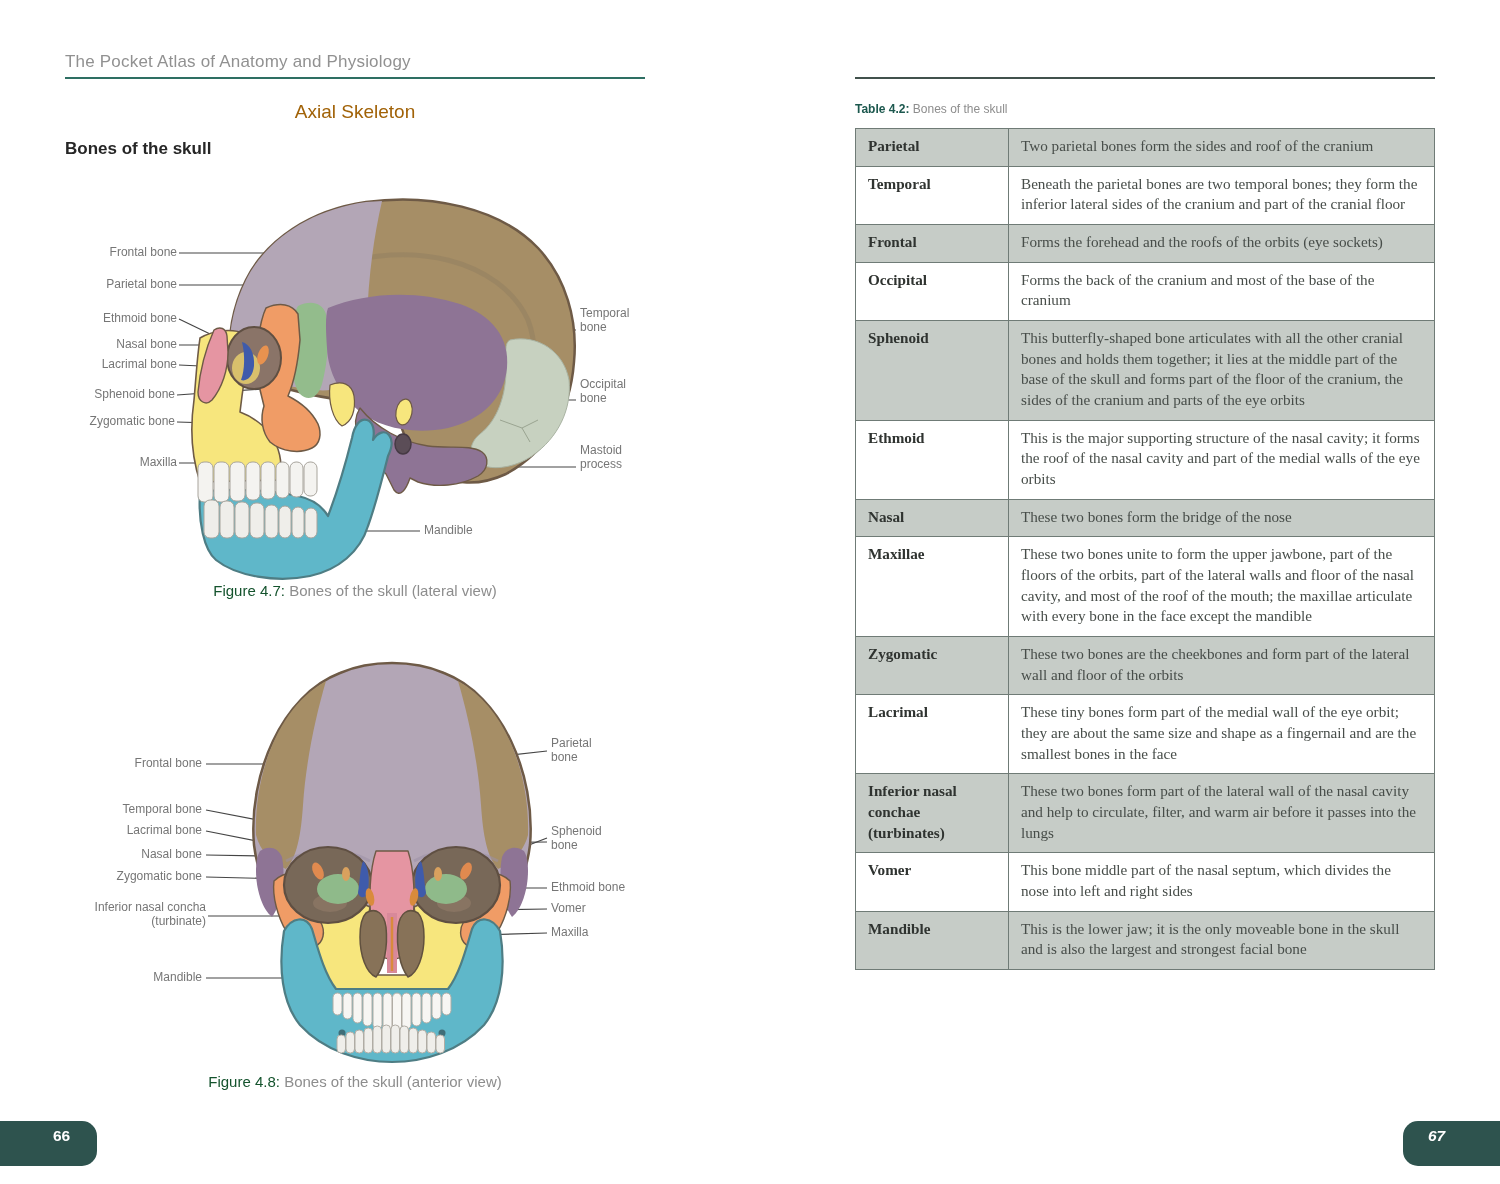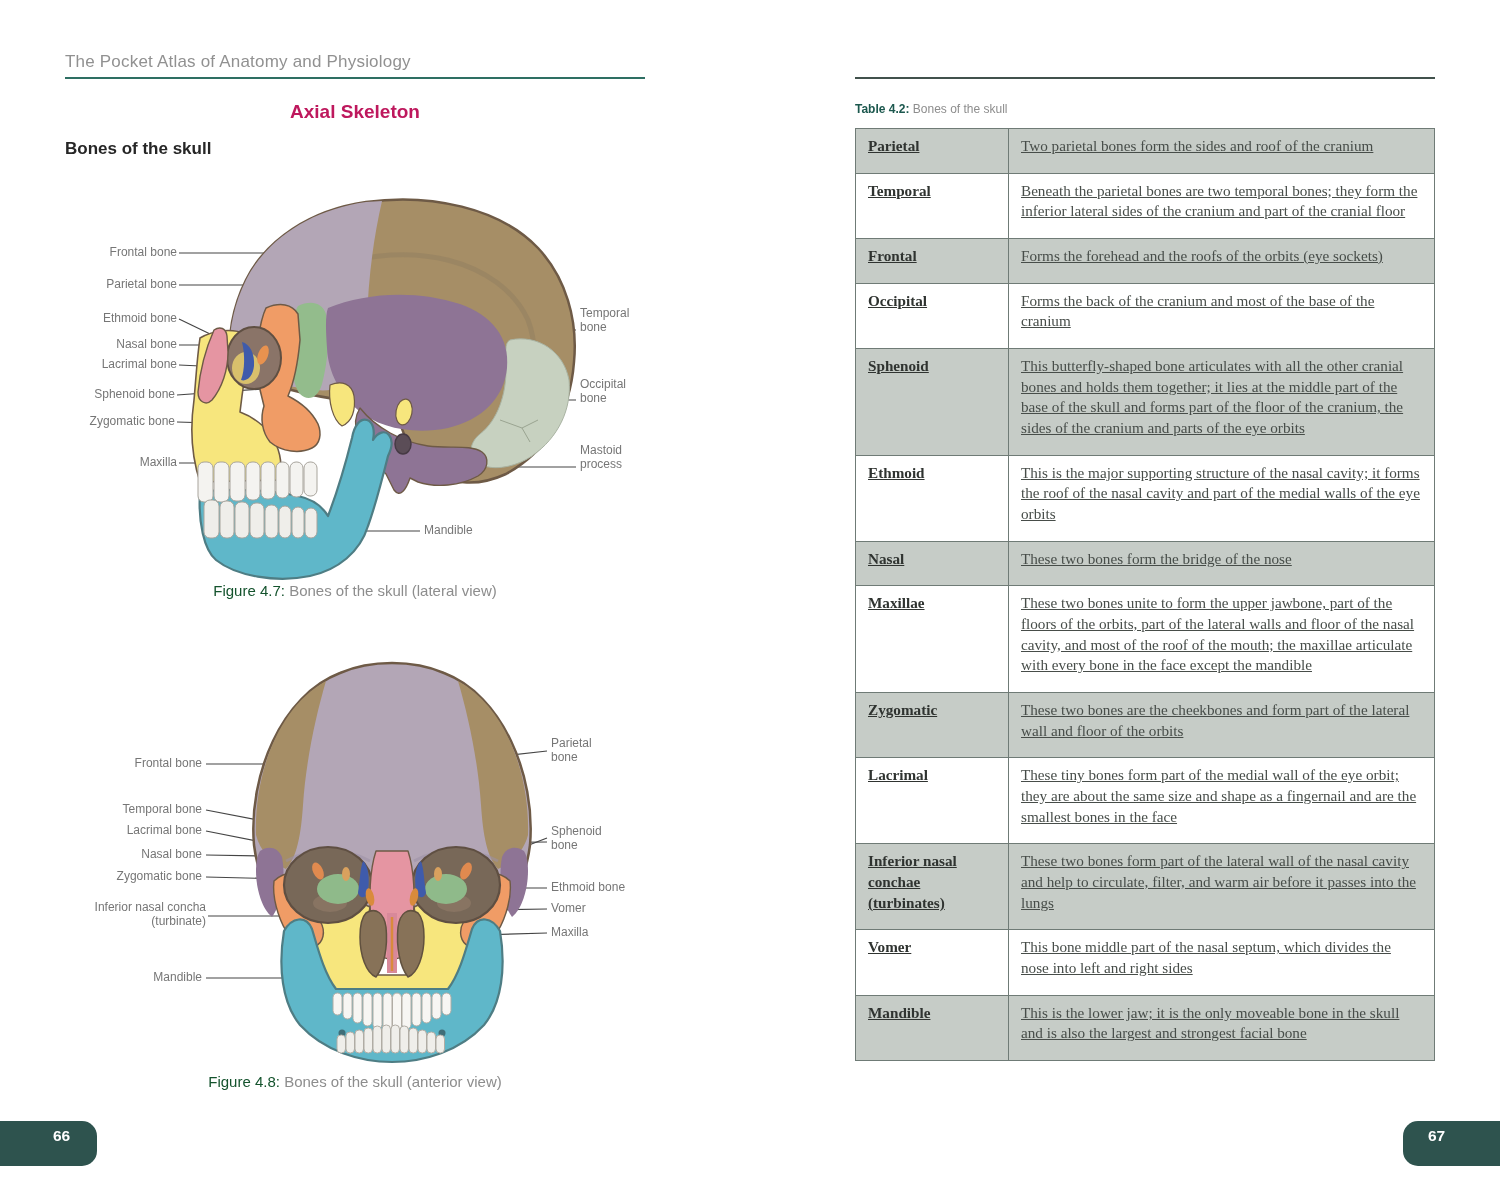--- a/index.html
+++ b/index.html
@@ -1,41 +1,41 @@
 <!DOCTYPE html>
 <html><head>
 <meta charset="utf-8">
 <style>
   html,body{margin:0;padding:0;background:#ffffff;}
   #page{position:relative;width:1500px;height:1184px;background:#ffffff;overflow:hidden;
         font-family:"Liberation Sans",sans-serif;}
   .hdr{position:absolute;top:52px;font-size:17px;color:#919191;letter-spacing:.2px;}
   .rule{position:absolute;top:77px;height:2px;width:580px;}
   .sect-title{position:absolute;left:65px;top:101px;width:580px;text-align:center;
-              font-size:19px;font-weight:bold;color:#be185d;}
+              font-size:19px;font-weight:normal;color:#a16207;}
   .subsect{position:absolute;left:65px;top:139px;font-size:17px;font-weight:bold;color:#262626;}
   .figwrap{position:absolute;left:65px;width:580px;}
   .figwrap svg{position:absolute;left:0;top:0;}
   .lbl{position:absolute;font-size:12px;color:#767676;line-height:1.18;white-space:nowrap;}
   .lbl.ra{text-align:right;}
   .lbl.wrap{white-space:normal;}
   .figcap{position:absolute;left:65px;width:580px;text-align:center;font-size:15px;color:#8d8d8d;}
   .figcap b{color:#14532d;font-weight:normal;}
   .tbl-title{position:absolute;left:855px;top:102px;font-size:12px;color:#8d8d8d;}
   .tbl-title b{color:#1c584e;font-weight:bold;}
   table.bones{position:absolute;left:855px;top:128px;width:580px;border-collapse:collapse;
       font-family:"Liberation Serif",serif;font-size:15.2px;color:#43494555;}
-  table.bones td{border:1px solid #6f7b76;vertical-align:top;padding:7px 12px 16px 12px;
-      line-height:1.36;color:#474d49;text-decoration:underline;}
+  table.bones td{border:1px solid #6f7b76;vertical-align:top;padding:7px 12px 9px 12px;
+      line-height:1.36;color:#474d49;}
   table.bones td.bone{width:128px;font-weight:bold;color:#2f3330;}
   table.bones tr:nth-child(odd) td{background:#c6ccc7;}
   .pill{position:absolute;top:1121px;width:97px;height:45px;background:#2e534e;color:#fff;
       font-weight:bold;font-size:15.5px;line-height:30px;text-align:center;}
   .pill.left{left:0;border-radius:0 15px 15px 0;padding-left:26px;width:71px;}
-  .pill.right{right:0;border-radius:15px 0 0 15px;padding-right:30px;width:67px;}
+  .pill.right{right:0;border-radius:15px 0 0 15px;padding-right:30px;width:67px;font-style:italic;}
   .ln{stroke:#454545;stroke-width:1.2;fill:none;}
 </style>
 </head>
 <body>
 
 <div id="page">
 
   <div class="hdr" style="left:65px;">The Pocket Atlas of Anatomy and Physiology</div>
   <div class="rule" style="left:65px;background:#2e6f63;"></div>
 

